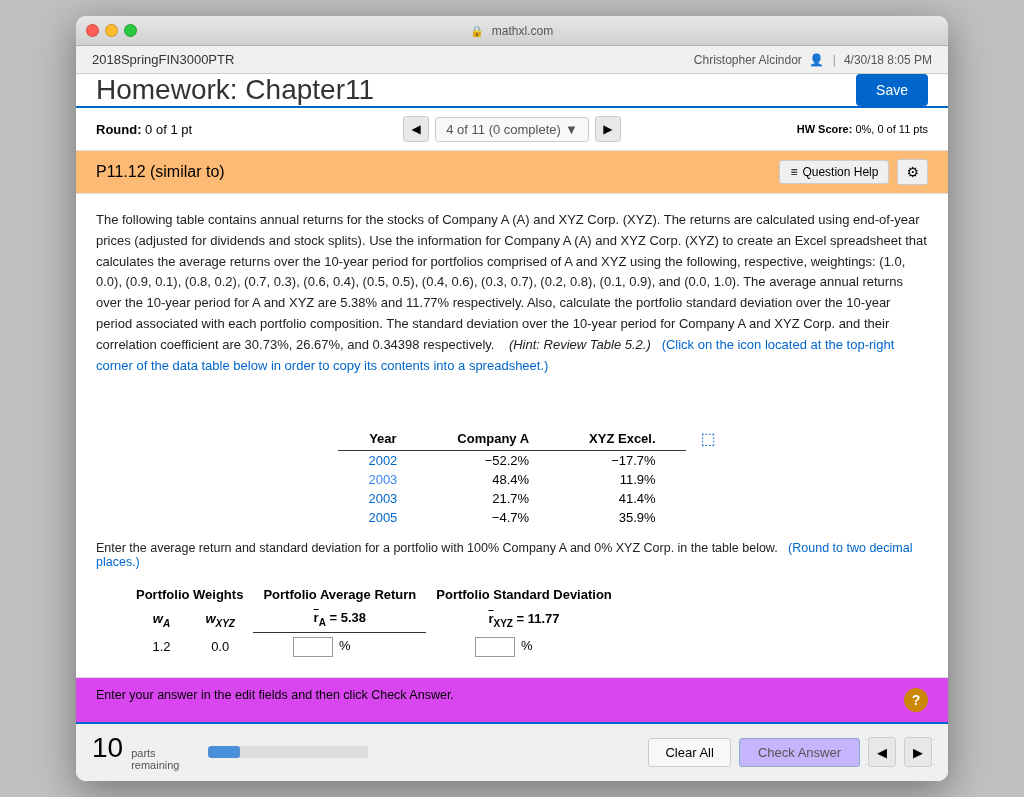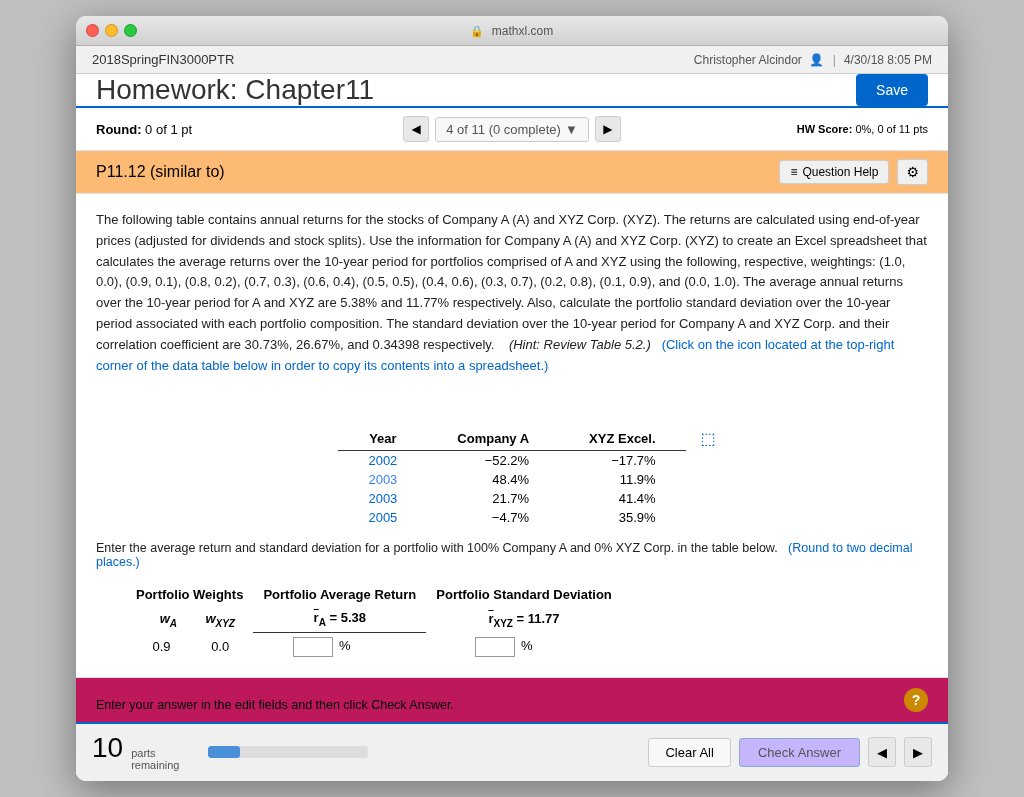--- a/index.html
+++ b/index.html
@@ -210,27 +210,27 @@
     .input-cell {
       border: 1px solid #999;
       width: 36px;
       height: 20px;
       display: inline-block;
       vertical-align: middle;
     }
     .pct-label { display: inline-block; margin-left: 2px; }
     
     .bottom-instruction {
-      background: #be185d;
+      background: #d946ef;
       border-top: 1px solid #ddd;
       padding: 10px 20px;
       font-size: 12.5px;
       display: flex;
       justify-content: space-between;
-      align-items: flex-end;
+      align-items: flex-start;
     }
     .help-circle {
       background: #cc8800;
       color: white;
       border-radius: 50%;
       width: 24px;
       height: 24px;
       display: flex;
       align-items: center;
       justify-content: center;
@@ -420,33 +420,33 @@
 
       <div class="portfolio-section">
         <table class="portfolio-table">
           <thead>
             <tr>
               <th colspan="2" style="text-align:left; padding-left:0;">Portfolio Weights</th>
               <th colspan="2">Portfolio Average Return</th>
               <th colspan="2">Portfolio Standard Deviation</th>
             </tr>
             <tr>
-              <th style="font-style:italic; font-weight:600; text-align:right;">w<sub>A</sub></th>
+              <th style="font-style:italic; font-weight:600; text-align:center;">w<sub>A</sub></th>
               <th style="font-style:italic; font-weight:600; text-align:center;">w<sub>XYZ</sub></th>
               <th colspan="2" style="text-align:center; border-bottom:1px solid #333;">
                 <span style="text-decoration:overline;">r</span><sub>A</sub> = 5.38
               </th>
               <th colspan="2" style="text-align:center;">
                 <span style="text-decoration:overline;">r</span><sub>XYZ</sub> = 11.77
               </th>
             </tr>
           </thead>
           <tbody>
             <tr>
-              <td>0.9</td>
+              <td>1.2</td>
               <td>0.0</td>
               <td>
                 <input type="text" class="input-cell" style="width: 40px; height: 20px; border: 1px solid rgb(153, 153, 153); font-size: 12px; padding: 1px 3px;">
                 <span class="pct-label">%</span>
               </td>
               <td></td>
               <td>
                 <input type="text" class="input-cell" style="width: 40px; height: 20px; border: 1px solid rgb(153, 153, 153); font-size: 12px; padding: 1px 3px;">
                 <span class="pct-label">%</span>
               </td>

